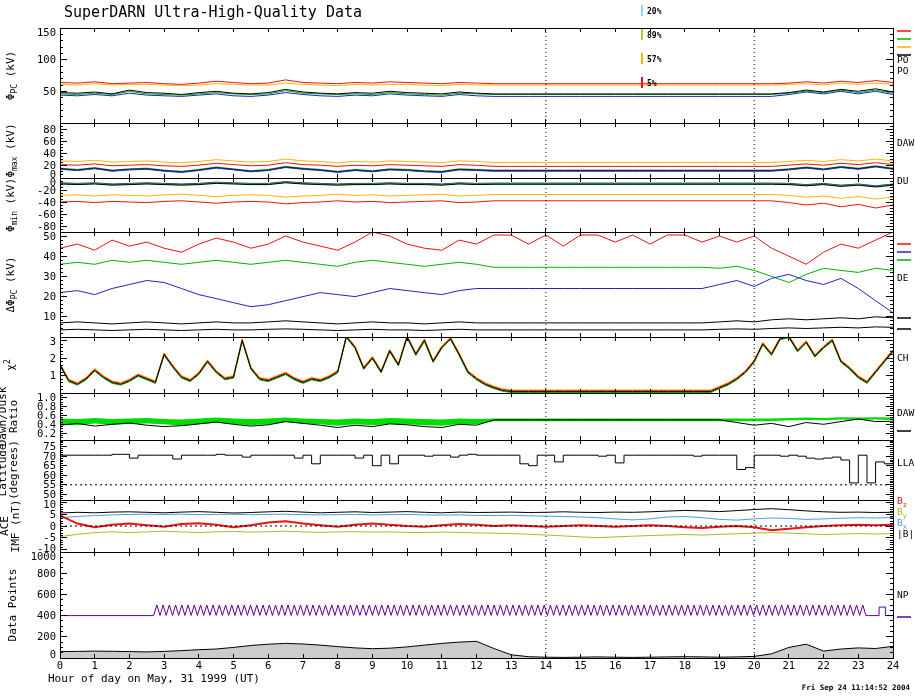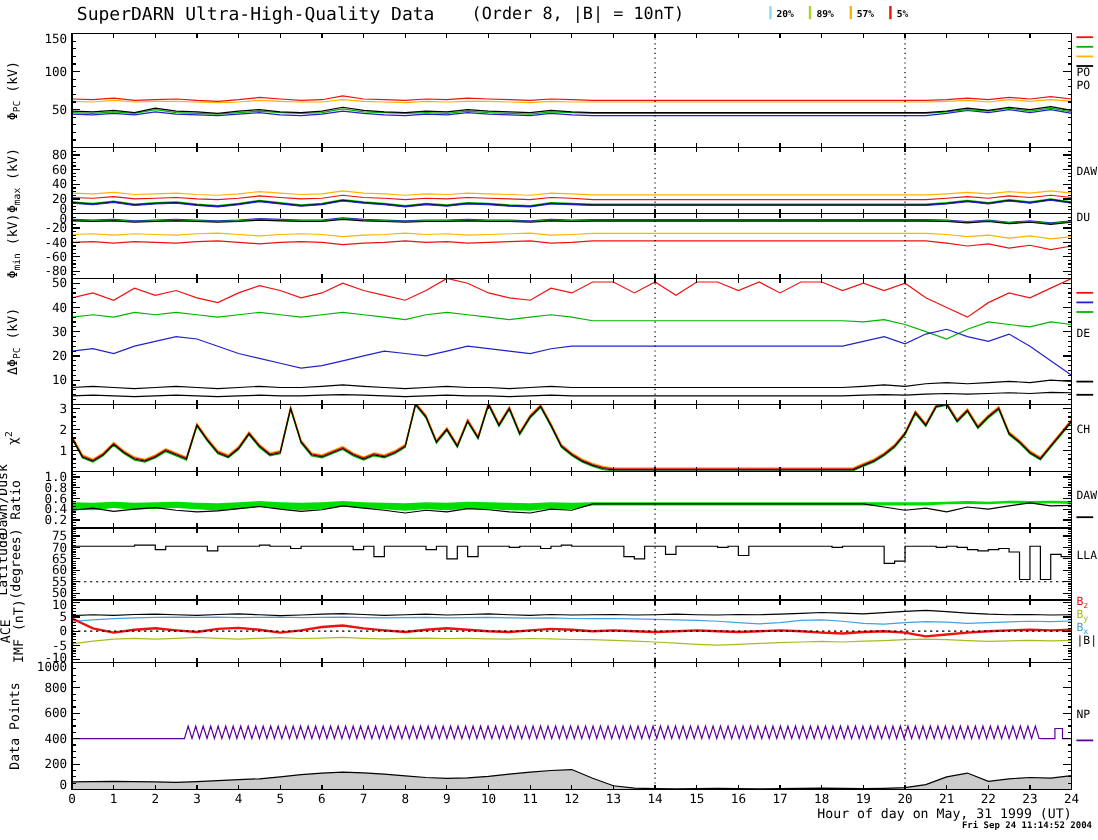--- a/index.html
+++ b/index.html
@@ -2,25 +2,25 @@
 <html><head>
 <meta charset="utf-8">
 <style>
   html,body{margin:0;padding:0;background:#fff;}
   .screen{position:relative;width:915px;height:700px;background:#ffffff;overflow:hidden;
           font-family:"DejaVu Sans Mono","Liberation Mono",monospace;color:#000;}
   .screen svg{position:absolute;left:0;top:0;}
   .hud{position:absolute;white-space:nowrap;}
   .title{left:64px;top:3px;font-size:15px;letter-spacing:0px;}
   .subtitle{left:393px;top:4px;font-size:14px;}
-  .legend{left:641px;top:5px;display:flex;gap:13px;}
+  .legend{left:641px;top:5px;display:flex;gap:13px;flex-direction:column;}
   .legend-item{display:flex;align-items:flex-start;gap:4px;}
   .legend-swatch{width:2px;height:11px;display:inline-block;}
   .legend-label{font-size:8px;padding-top:2px;font-weight:bold;}
-  .xtitle{left:60px;top:672px;width:833px;text-align:right;font-size:11px;}
+  .xtitle{left:48px;top:672px;width:833px;text-align:left;font-size:11px;}
   .timestamp{left:790px;top:683px;width:120px;text-align:right;font-size:7.5px;font-weight:bold;}
 </style>
 </head>
 <body>
 
 <div class="screen">
   <svg id="chart" width="915" height="700" viewBox="0 0 915 700">
       <clipPath id="clip0">
         <rect x="60" y="28" width="833" height="95"></rect>
       </clipPath>
@@ -1123,21 +1123,20 @@
       <text x="684.75" y="669" font-family="&quot;DejaVu Sans Mono&quot;,monospace" fill="#000" text-anchor="middle" font-size="10.5px">18</text>
       <text x="719.4583333333333" y="669" font-family="&quot;DejaVu Sans Mono&quot;,monospace" fill="#000" text-anchor="middle" font-size="10.5px">19</text>
       <text x="754.1666666666667" y="669" font-family="&quot;DejaVu Sans Mono&quot;,monospace" fill="#000" text-anchor="middle" font-size="10.5px">20</text>
       <text x="788.875" y="669" font-family="&quot;DejaVu Sans Mono&quot;,monospace" fill="#000" text-anchor="middle" font-size="10.5px">21</text>
       <text x="823.5833333333333" y="669" font-family="&quot;DejaVu Sans Mono&quot;,monospace" fill="#000" text-anchor="middle" font-size="10.5px">22</text>
       <text x="858.2916666666667" y="669" font-family="&quot;DejaVu Sans Mono&quot;,monospace" fill="#000" text-anchor="middle" font-size="10.5px">23</text>
       <text x="893" y="669" font-family="&quot;DejaVu Sans Mono&quot;,monospace" fill="#000" text-anchor="middle" font-size="10.5px">24</text>
     </svg>
 
   <div class="hud title">SuperDARN Ultra-High-Quality Data</div>
-  <div class="hud subtitle">(Order 8, |B| = 10nT)</div>
 
   <div class="hud legend">
     <span class="legend-item">
       <span class="legend-swatch" style="background: rgb(142, 216, 248);"></span>
       <span class="legend-label">20%</span>
     </span>
     <span class="legend-item">
       <span class="legend-swatch" style="background: rgb(166, 212, 42);"></span>
       <span class="legend-label">89%</span>
     </span>

